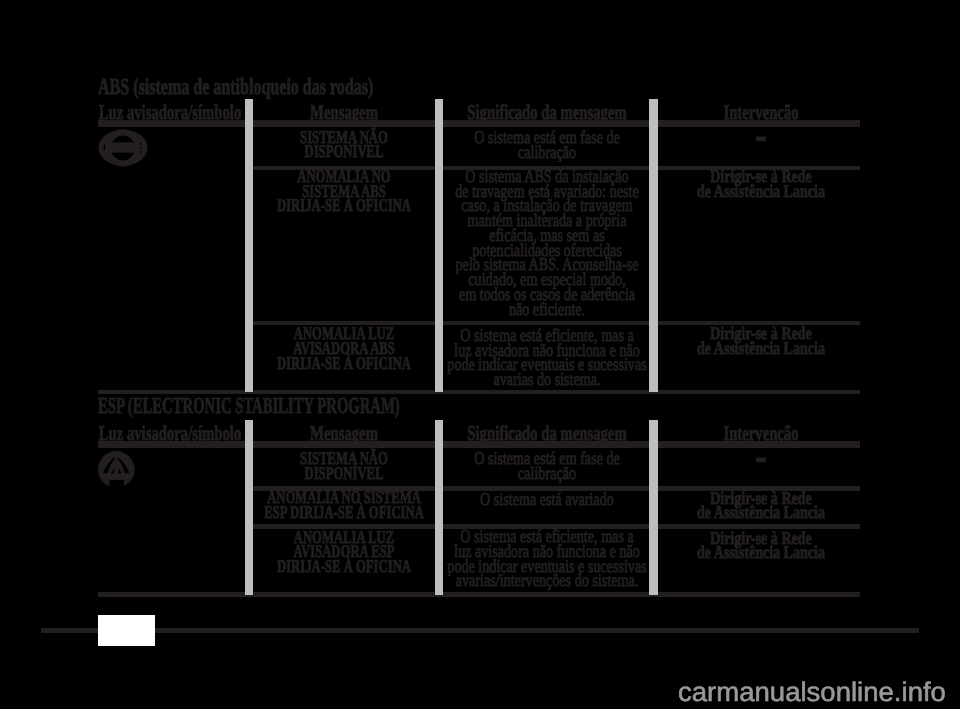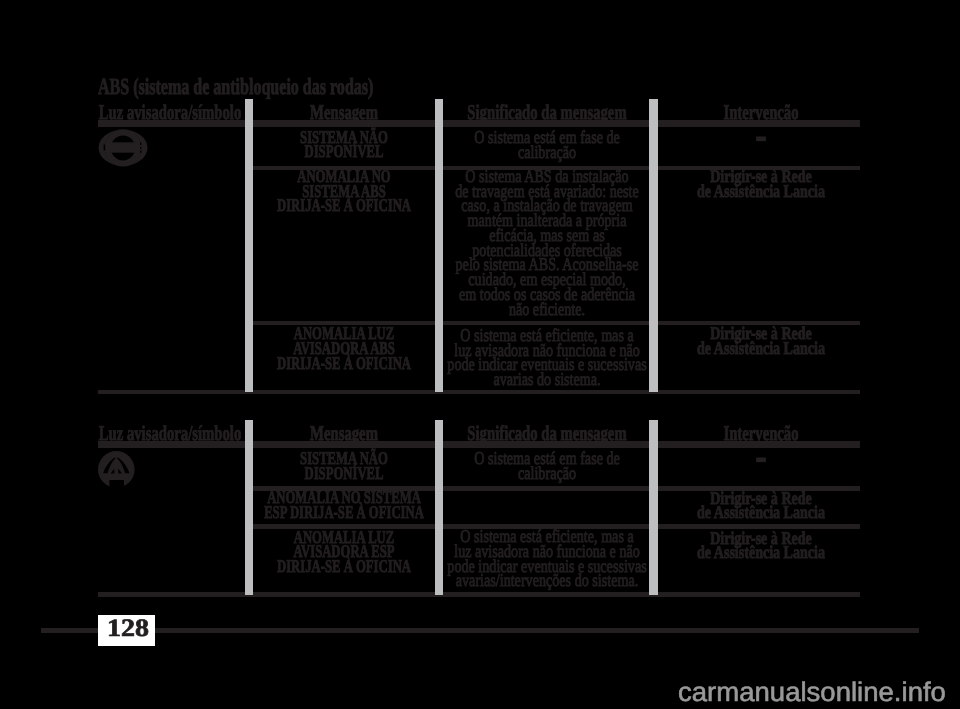--- a/index.html
+++ b/index.html
@@ -42,20 +42,21 @@
     <div class="tx col-head" style="left: 133.5px; top: 101.5px; width: 420px;"><i style="transform: scaleX(0.7);">Mensagem</i></div>
     <div class="tx col-head" style="left: 336.5px; top: 101.5px; width: 420px;"><i style="transform: scaleX(0.7);">Significado da mensagem</i></div>
     <div class="tx col-head" style="left: 550.5px; top: 101.5px; width: 420px;"><i style="transform: scaleX(0.7);">Intervenção</i></div>
     <div class="rule" style="left: 98px; top: 120px; width: 762px; height: 7px;"></div>
     <div class="vsep" style="left: 245px; top: 99px; width: 7.5px; height: 293px;"></div>
     <div class="vsep" style="left: 435px; top: 99px; width: 7.5px; height: 293px;"></div>
     <div class="vsep" style="left: 649px; top: 99px; width: 8.6px; height: 293px;"></div>
     <div class="rule" style="left: 252px; top: 166px; width: 608px; height: 4px;"></div>
     <div class="rule" style="left: 252px; top: 321px; width: 608px; height: 4px;"></div>
     <div class="rule" style="left: 98px; top: 390px; width: 762px; height: 4px;"></div>
+    <div class="tx sect-title left" style="left: 98px; top: 394.2px; width: 520px;"><i style="transform: scaleX(0.639);">ESP (ELECTRONIC STABILITY PROGRAM)</i></div>
     <div class="tx col-head" style="left: -40.5px; top: 422.5px; width: 420px;"><i style="transform: scaleX(0.7);">Luz avisadora/símbolo</i></div>
     <div class="tx col-head" style="left: 133.5px; top: 422.5px; width: 420px;"><i style="transform: scaleX(0.7);">Mensagem</i></div>
     <div class="tx col-head" style="left: 336.5px; top: 422.5px; width: 420px;"><i style="transform: scaleX(0.7);">Significado da mensagem</i></div>
     <div class="tx col-head" style="left: 550.5px; top: 422.5px; width: 420px;"><i style="transform: scaleX(0.7);">Intervenção</i></div>
     <div class="rule" style="left: 98px; top: 441px; width: 762px; height: 7px;"></div>
     <div class="vsep" style="left: 245px; top: 420px; width: 7.5px; height: 175px;"></div>
     <div class="vsep" style="left: 435px; top: 420px; width: 7.5px; height: 175px;"></div>
     <div class="vsep" style="left: 649px; top: 420px; width: 8.6px; height: 175px;"></div>
     <div class="rule" style="left: 252px; top: 486px; width: 608px; height: 5px;"></div>
     <div class="rule" style="left: 252px; top: 524px; width: 608px; height: 5px;"></div>
@@ -66,20 +67,21 @@
     <div class="tx message" style="left: 133.5px; top: 168.9px; width: 420px;"><i style="transform: scaleX(0.705);">ANOMALIA NO</i><i style="transform: scaleX(0.705);">SISTEMA ABS</i><i style="transform: scaleX(0.705);">DIRIJA-SE À OFICINA</i></div>
     <div class="tx meaning" style="left: 336.5px; top: 168.8px; width: 420px;"><i style="transform: scaleX(0.785);">O sistema ABS da instalação</i><i style="transform: scaleX(0.785);">de travagem está avariado: neste</i><i style="transform: scaleX(0.785);">caso, a instalação de travagem</i><i style="transform: scaleX(0.785);">mantém inalterada a própria</i><i style="transform: scaleX(0.785);">eficácia, mas sem as</i><i style="transform: scaleX(0.785);">potencialidades oferecidas</i><i style="transform: scaleX(0.785);">pelo sistema ABS. Aconselha-se</i><i style="transform: scaleX(0.785);">cuidado, em especial modo,</i><i style="transform: scaleX(0.785);">em todos os casos de aderência</i><i style="transform: scaleX(0.785);">não eficiente.</i></div>
     <div class="tx action" style="left: 550.5px; top: 169px; width: 420px;"><i style="transform: scaleX(0.78);">Dirigir-se à Rede</i><i style="transform: scaleX(0.78);">de Assistência Lancia</i></div>
     <div class="tx message" style="left: 133.5px; top: 326.2px; width: 420px;"><i style="transform: scaleX(0.705);">ANOMALIA LUZ</i><i style="transform: scaleX(0.705);">AVISADORA ABS</i><i style="transform: scaleX(0.705);">DIRIJA-SE À OFICINA</i></div>
     <div class="tx meaning" style="left: 336.5px; top: 327.8px; width: 420px;"><i style="transform: scaleX(0.785);">O sistema está eficiente, mas a</i><i style="transform: scaleX(0.785);">luz avisadora não funciona e não</i><i style="transform: scaleX(0.785);">pode indicar eventuais e sucessivas</i><i style="transform: scaleX(0.785);">avarias do sistema.</i></div>
     <div class="tx action" style="left: 550.5px; top: 326.4px; width: 420px;"><i style="transform: scaleX(0.78);">Dirigir-se à Rede</i><i style="transform: scaleX(0.78);">de Assistência Lancia</i></div>
     <div class="tx message" style="left: 133.5px; top: 451.2px; width: 420px;"><i style="transform: scaleX(0.705);">SISTEMA NÃO</i><i style="transform: scaleX(0.705);">DISPONÍVEL</i></div>
     <div class="tx meaning" style="left: 336.5px; top: 450.8px; width: 420px;"><i style="transform: scaleX(0.785);">O sistema está em fase de</i><i style="transform: scaleX(0.785);">calibração</i></div>
     <div class="tx action" style="left: 550.5px; top: 450.9px; width: 420px;"><i class="dash" style="transform: scaleX(0.78);">–</i></div>
     <div class="tx message" style="left: 133.5px; top: 489.8px; width: 420px; text-align: center;"><i style="transform: scaleX(0.705);">ANOMALIA NO SISTEMA</i><i style="transform: scaleX(0.705);">ESP DIRIJA-SE À OFICINA</i></div>
+    <div class="tx meaning" style="left: 336.5px; top: 491.5px; width: 420px;"><i style="transform: scaleX(0.785);">O sistema está avariado</i></div>
     <div class="tx action" style="left: 550.5px; top: 490.9px; width: 420px;"><i style="transform: scaleX(0.78);">Dirigir-se à Rede</i><i style="transform: scaleX(0.78);">de Assistência Lancia</i></div>
     <div class="tx message" style="left: 133.5px; top: 529.5px; width: 420px;"><i style="transform: scaleX(0.705);">ANOMALIA LUZ</i><i style="transform: scaleX(0.705);">AVISADORA ESP</i><i style="transform: scaleX(0.705);">DIRIJA-SE À OFICINA</i></div>
     <div class="tx meaning" style="left: 336.5px; top: 529.1px; width: 420px;"><i style="transform: scaleX(0.785);">O sistema está eficiente, mas a</i><i style="transform: scaleX(0.785);">luz avisadora não funciona e não</i><i style="transform: scaleX(0.785);">pode indicar eventuais e sucessivas</i><i style="transform: scaleX(0.785);">avarias/intervenções do sistema.</i></div>
     <div class="tx action" style="left: 550.5px; top: 530.5px; width: 420px;"><i style="transform: scaleX(0.78);">Dirigir-se à Rede</i><i style="transform: scaleX(0.78);">de Assistência Lancia</i></div>
     <div style="position: absolute; left: 98px; top: 126px;">
       <svg width="50" height="44" viewBox="0 0 50 44">
         <g fill="#231f20">
           <path d="M25 3.6 A 24.5 18.1 0 0 0 25 39.8 A 18.3 18.1 0 0 1 25 3.6 Z"></path>
           <path d="M25 3.6 A 24.5 18.1 0 0 1 25 39.8 A 18.3 18.1 0 0 0 25 3.6 Z"></path>
         </g>
@@ -100,17 +102,16 @@
           <path d="M17.3 6.3 C 12.5 8.8 8.0 14.5 5.1 22.2 L 9.5 22.2 C 11.5 15.5 14.2 10.2 17.3 7.4 Z"></path>
           <path d="M19.3 6.3 C 24.1 8.8 28.6 14.5 31.5 22.2 L 27.1 22.2 C 25.1 15.5 22.4 10.2 19.3 7.4 Z"></path>
           <path d="M16.3 17.5 L 16.3 22.4 L 12.6 22.4 Z"></path>
           <path d="M20.3 17.5 L 20.3 22.4 L 24.0 22.4 Z"></path>
           <rect x="11.4" y="29" width="14.6" height="9"></rect>
         </g>
       </svg>
     </div>
     <div class="rule" style="left: 41px; top: 628px; width: 878px; height: 5px;"></div>
     <div class="pagebox" style="left: 98px; top: 615px; width: 57px; height: 31px;"></div>
-    <div class="tx pagenum" style="left: 27.7px; top: 616px; width: 200px;"><i style="transform: scaleX(1.12);">128</i></div>
     <div class="tx wm" style="left: 681px; top: 678.5px; width: 300px;">
       <i style="transform: scaleX(1.02);">carmanualsonline.info</i>
     </div>
   </div>
 
 </body></html>

